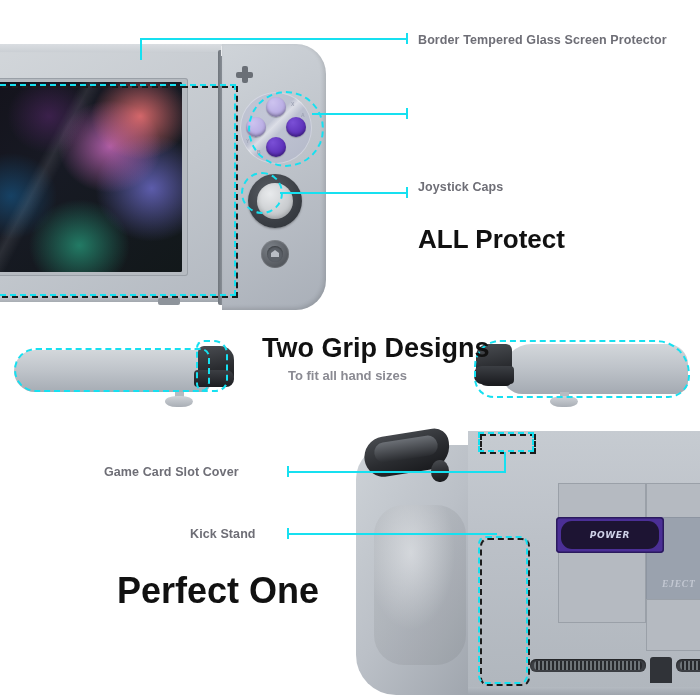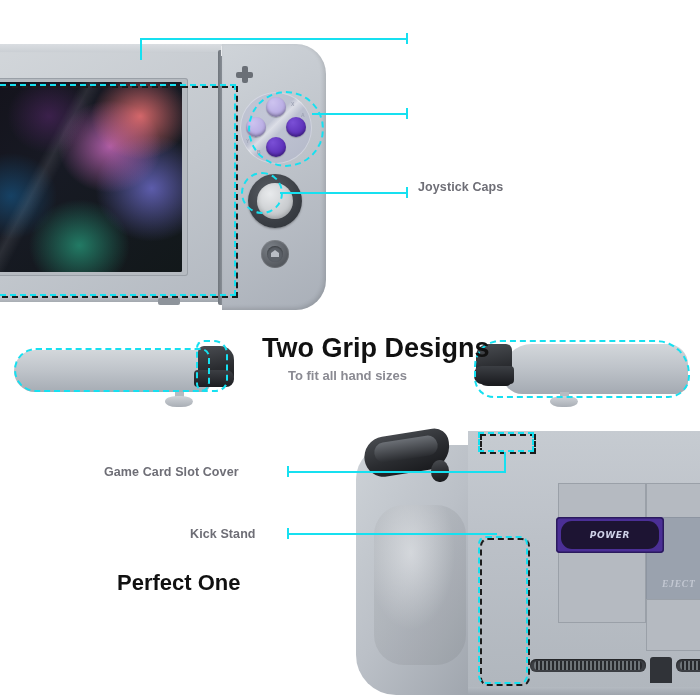--- a/index.html
+++ b/index.html
@@ -185,28 +185,30 @@
   </div>
 
   <div class="dash-bk" style="left:-8px;top:86px;width:246px;height:212px;"></div>
   <div class="dash-cy" style="left:-10px;top:84px;width:246px;height:212px;"></div>
   <div class="dash-cy" style="left:248px;top:91px;width:76px;height:76px;border-radius:50%;"></div>
   <div class="dash-cy" style="left:241px;top:172px;width:42px;height:42px;border-radius:50%;"></div>
 
   <div class="lead lead-v" style="left:140px;top:38px;height:22px;"></div>
   <div class="lead lead-h" style="left:140px;top:38px;width:266px;"></div>
   <div class="cap" style="left:406px;top:33px;"></div>
+  <div class="callout" style="left:418px;top:33px;">Border Tempered Glass Screen Protector</div>
 
   <div class="lead lead-h" style="left:312px;top:113px;width:94px;"></div>
   <div class="cap" style="left:406px;top:108px;"></div>
 
   <div class="lead lead-h" style="left:280px;top:192px;width:126px;"></div>
   <div class="cap" style="left:406px;top:187px;"></div>
   <div class="callout" style="left:418px;top:180px;">Joystick Caps</div>
 
+  <div class="headline" style="left:418px;top:224px;font-size:26px;">ALL Protect</div>
 
   <div class="gripL">
     <div class="body"></div>
     <div class="blkgrip" style="left:188px;top:0px;width:36px;height:40px;border-radius:6px 14px 10px 6px;"></div>
     <div class="blkgrip" style="left:184px;top:24px;width:40px;height:17px;border-radius:4px 8px 8px 4px;background:linear-gradient(180deg,#3c3f44,#1b1c20);"></div>
     <div class="peg-stem" style="left:165px;top:46px;"></div>
     <div class="peg" style="left:155px;top:50px;"></div>
   </div>
   <div class="dash-cy" style="left:14px;top:348px;width:196px;height:44px;border-radius:24px 10px 10px 24px;"></div>
   <div class="dash-cy" style="left:196px;top:340px;width:32px;height:52px;border-radius:8px 14px 12px 8px;"></div>
@@ -261,15 +263,15 @@
 
   <div class="lead lead-v" style="left:504px;top:452px;height:20px;"></div>
   <div class="lead lead-h" style="left:287px;top:471px;width:219px;"></div>
   <div class="cap" style="left:287px;top:466px;"></div>
   <div class="callout" style="left:104px;top:465px;text-align:right;">Game Card Slot Cover</div>
 
   <div class="lead lead-h" style="left:287px;top:533px;width:210px;"></div>
   <div class="cap" style="left:287px;top:528px;"></div>
   <div class="callout" style="left:190px;top:527px;">Kick Stand</div>
 
-  <div class="headline" style="left:117px;top:570px;font-size:22px;">Perfect One</div>
+  <div class="headline" style="left:117px;top:570px;font-size:36px;">Perfect One</div>
 
 </div>
 
 </body></html>

